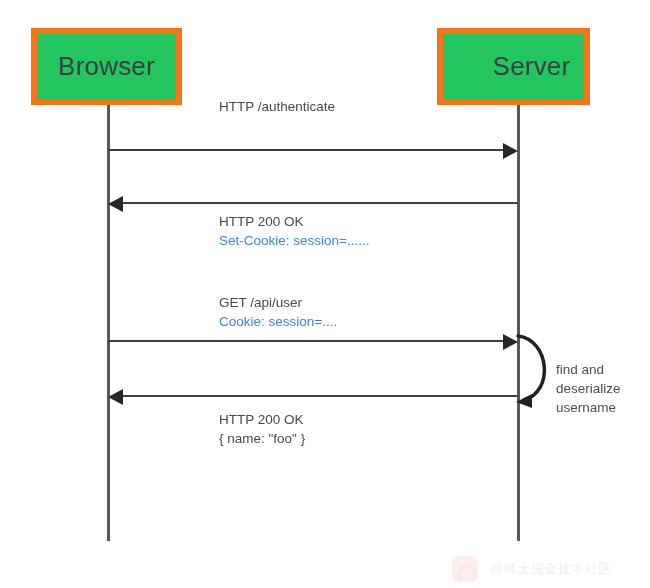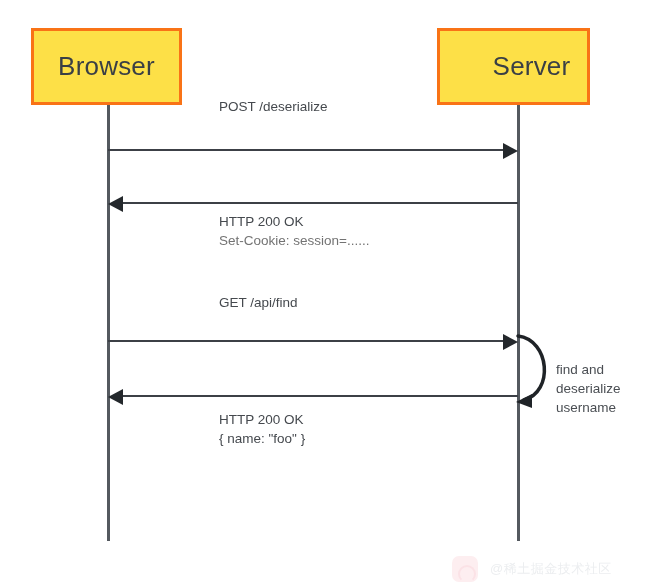--- a/index.html
+++ b/index.html
@@ -15,22 +15,22 @@
     width: 650px;
     height: 588px;
     background: #ffffff;
     overflow: hidden;
   }
 
   
   .participant-box {
     position: absolute;
     box-sizing: border-box;
-    background: #fde047;
-    border: 3px solid #f97316;
+    background: #22c55e;
+    border: 6px solid #f97316;
     display: flex;
     align-items: center;
     justify-content: center;
   }
   .participant-label {
     font-size: 26px;
     color: #3a3f45;
     letter-spacing: 0.2px;
     font-weight: 400;
   }
@@ -83,21 +83,21 @@
 
   
   .msg-text {
     position: absolute;
     font-size: 13.5px;
     line-height: 19px;
     white-space: nowrap;
     color: #45494e;
   }
   .msg-text .line-main { display: block; color: #45494e; }
-  .msg-text .line-cookie { display: block; color: #737373; }
+  .msg-text .line-cookie { display: block; color: #3b82f6; }
 
   #text-msg1 { left: 219px; top: 97px; }
   #text-msg2 { left: 219px; top: 212px; }
   #text-msg3 { left: 219px; top: 293px; }
   #text-msg4 { left: 219px; top: 410px; }
 
   
   #selfloop {
     position: absolute;
     left: 512px;
@@ -159,34 +159,35 @@
     <span class="participant-label">Browser</span>
   </div>
   <div id="lifeline-browser" class="lifeline"></div>
 
   <div id="box-server" class="participant-box">
     <span class="participant-label">Server</span>
   </div>
   <div id="lifeline-server" class="lifeline"></div>
 
   <div id="text-msg1" class="msg-text">
-    <span class="line-main">POST /deserialize</span>
+    <span class="line-main">HTTP /authenticate</span>
   </div>
   <div id="msg1-line" class="msg-line"></div>
   <div id="msg1-head" class="arrow-head right"></div>
 
   <div id="msg2-line" class="msg-line"></div>
   <div id="msg2-head" class="arrow-head left"></div>
   <div id="text-msg2" class="msg-text">
     <span class="line-main">HTTP 200 OK</span>
     <span class="line-cookie">Set-Cookie: session=......</span>
   </div>
 
   <div id="text-msg3" class="msg-text">
-    <span class="line-main">GET /api/find</span>
+    <span class="line-main">GET /api/user</span>
+    <span class="line-cookie">Cookie: session=....</span>
   </div>
   <div id="msg3-line" class="msg-line"></div>
   <div id="msg3-head" class="arrow-head right"></div>
 
   <svg id="selfloop" viewBox="0 0 48 84">
     <path d="M 6 10 C 38 14, 42 66, 12 74" fill="none" stroke="#1f2327" stroke-width="3.5" stroke-linecap="round"></path>
     <polygon points="20,68 4,76 20,82" fill="#1f2327"></polygon>
   </svg>
   <div id="selfloop-text">
     <span>find and</span>

